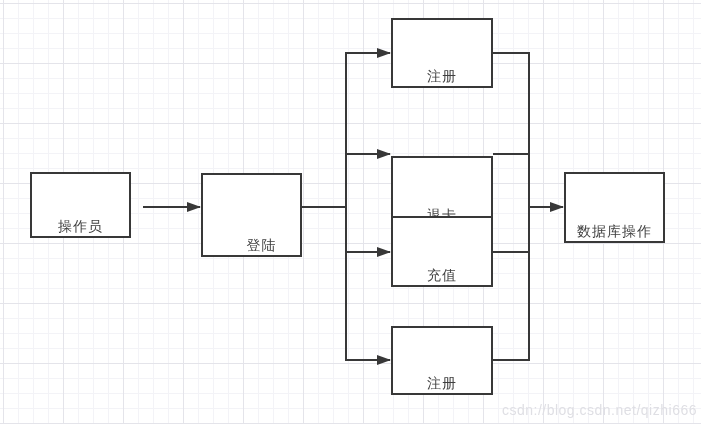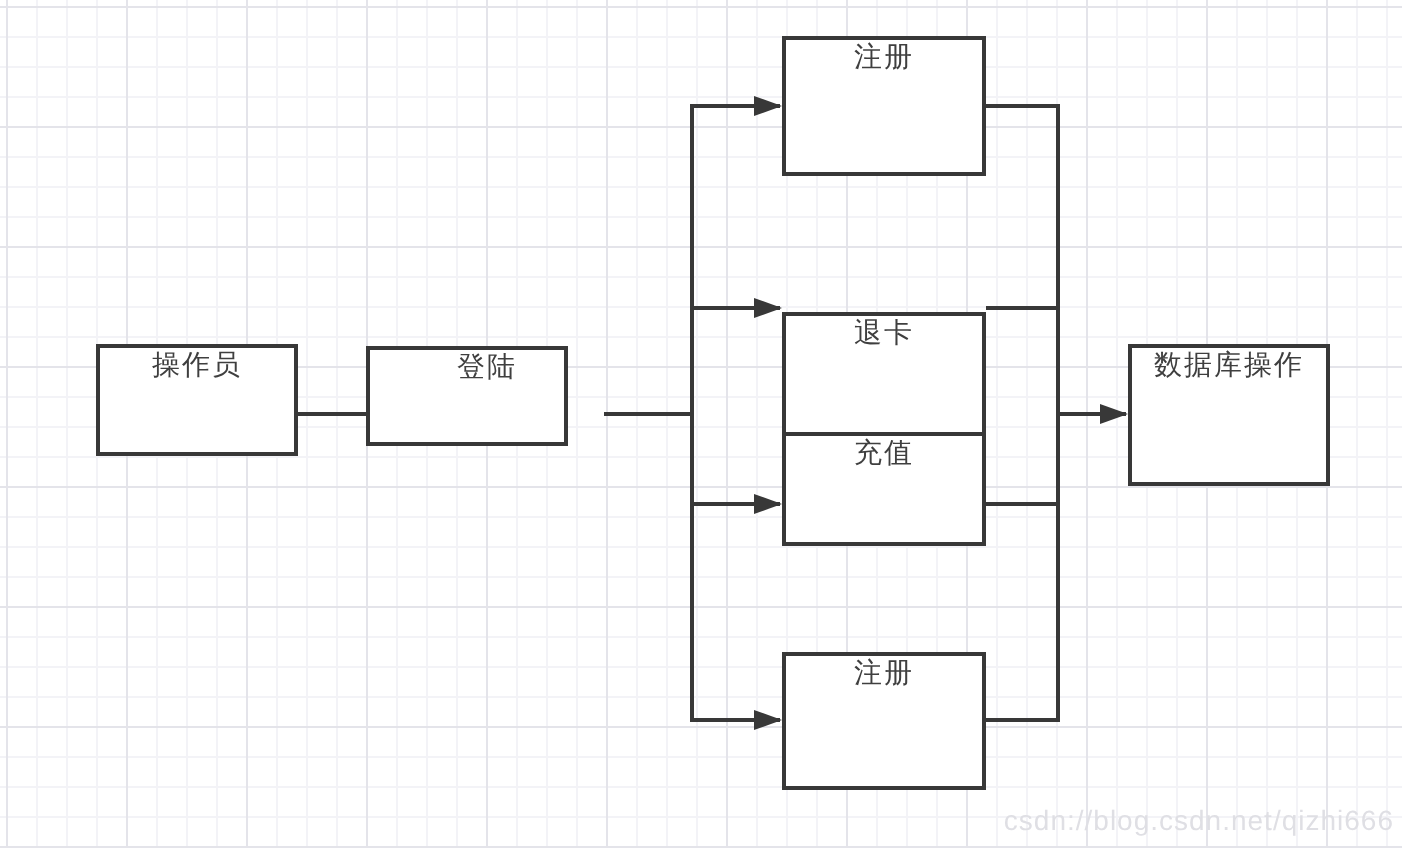--- a/index.html
+++ b/index.html
@@ -40,21 +40,21 @@
     fill: none;
     stroke: var(--stroke);
     stroke-width: 2;
   }
   .edges-svg .arrowhead-path { fill: var(--stroke); }
   .node {
     position: absolute;
     background: var(--node-fill);
     border: 2px solid var(--stroke);
     display: flex;
-    align-items: flex-start;
+    align-items: flex-end;
     justify-content: center;
   }
   .node-label {
     font-size: 14px;
     color: var(--node-text);
     letter-spacing: 1px;
     white-space: nowrap;
   }
   .watermark {
     position: absolute;
@@ -87,33 +87,33 @@
         <polyline points="493,53 530,53"></polyline>
         <polyline points="493,154 530,154"></polyline>
         <polyline points="493,252 530,252"></polyline>
         <polyline points="493,360 530,360"></polyline>
         <polyline points="529,52 529,361"></polyline>
         <polyline points="529,207 563,207" marker-end="url(#arrow)"></polyline>
       </g>
   </svg>
 
   <div id="node-layer">
-      <div class="node" style="left: 48px; top: 172px; width: 101px; height: 56px;">
+      <div class="node" style="left: 30px; top: 172px; width: 101px; height: 66px;">
         <span class="node-label">操作员</span>
       </div>
-      <div class="node" style="left: 183px; top: 173px; width: 101px; height: 50px; padding-left: 20px;">
+      <div class="node" style="left: 201px; top: 173px; width: 101px; height: 84px; padding-left: 20px;">
         <span class="node-label">登陆</span>
       </div>
       <div class="node" style="left: 391px; top: 18px; width: 102px; height: 70px;">
         <span class="node-label">注册</span>
       </div>
       <div class="node" style="left: 391px; top: 118px; width: 102px; height: 71px; margin-top: 38px;">
         <span class="node-label">退卡</span>
       </div>
-      <div class="node" style="left: 391px; top: 216px; width: 102px; height: 57px;">
+      <div class="node" style="left: 391px; top: 216px; width: 102px; height: 71px;">
         <span class="node-label">充值</span>
       </div>
       <div class="node" style="left: 391px; top: 326px; width: 102px; height: 69px;">
         <span class="node-label">注册</span>
       </div>
       <div class="node" style="left: 564px; top: 172px; width: 101px; height: 71px;">
         <span class="node-label">数据库操作</span>
       </div>
     </div>
 

